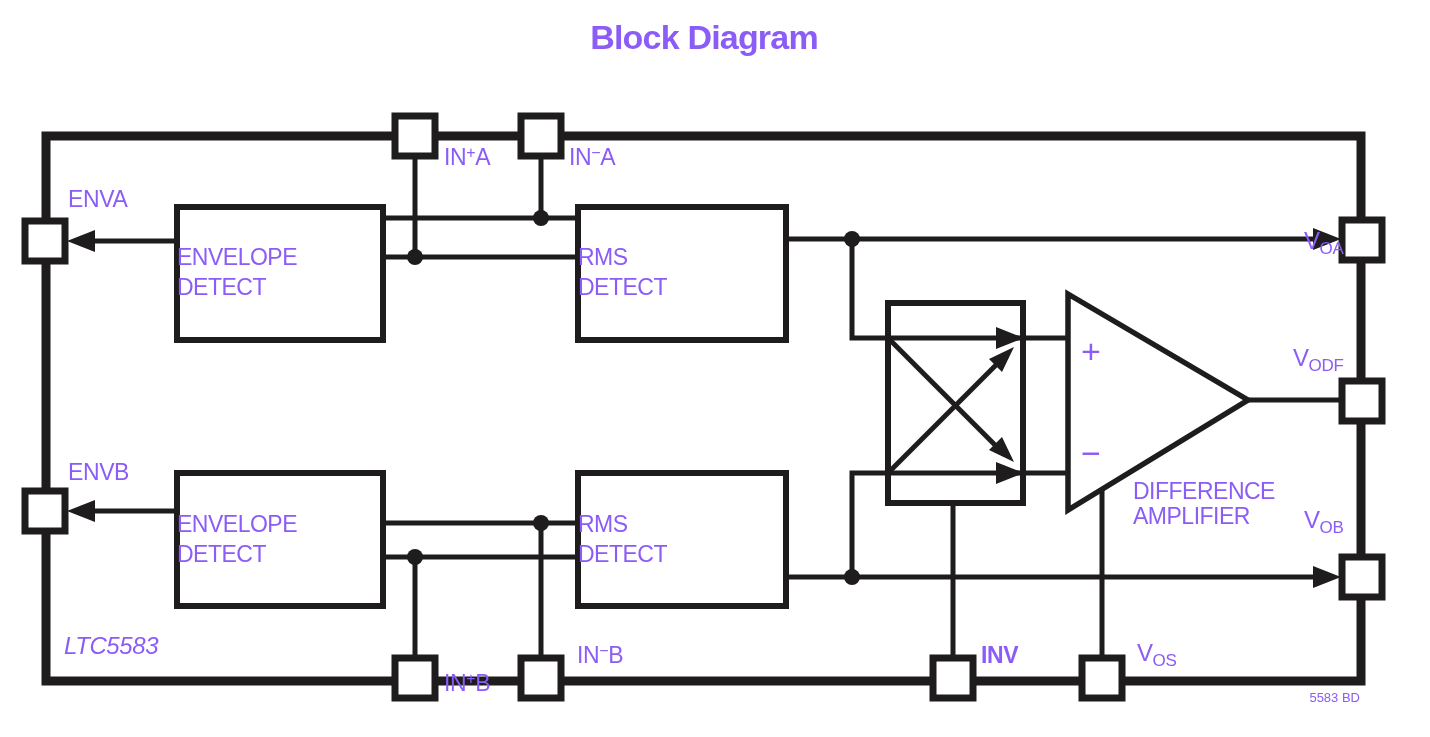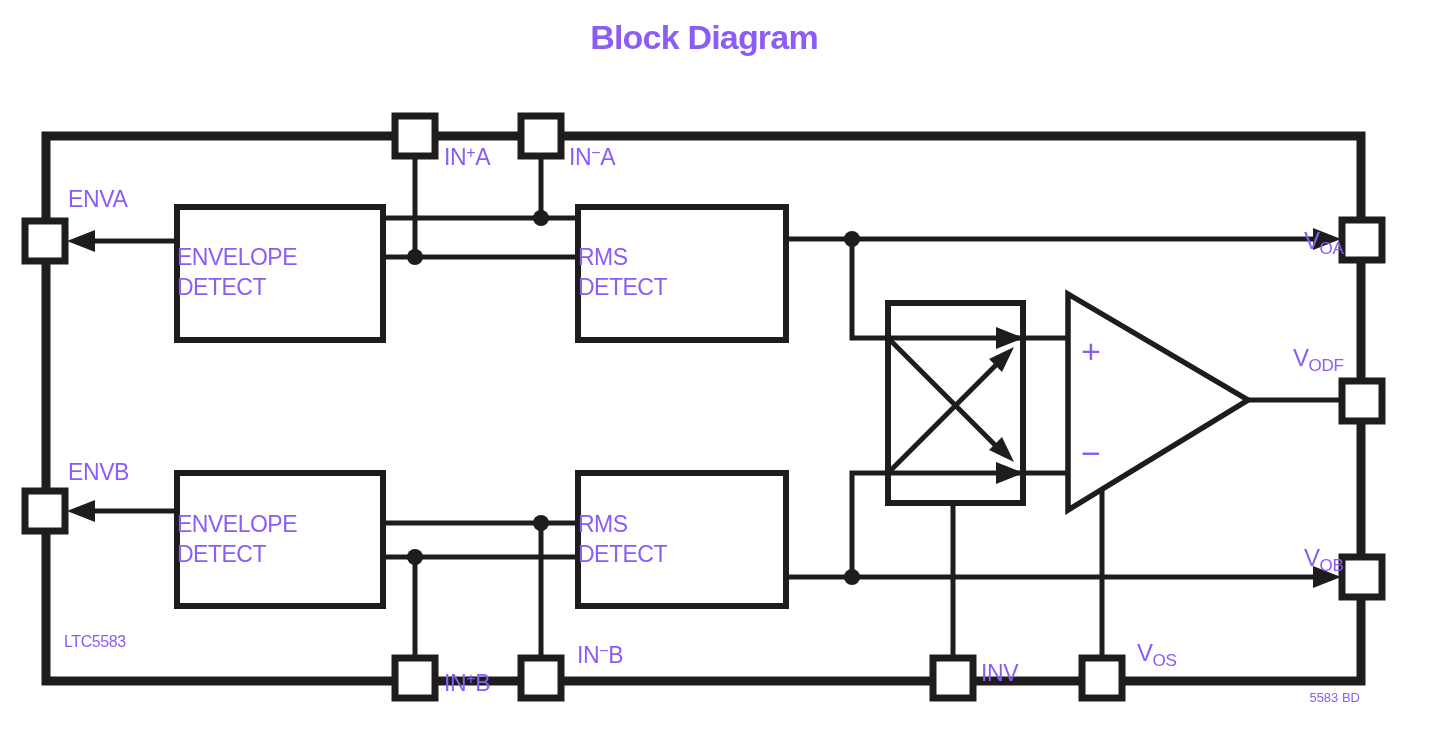--- a/index.html
+++ b/index.html
@@ -80,23 +80,24 @@
     position: absolute;
     width: 30px;
     text-align: center;
     font-size: 34px;
     line-height: 1;
   }
   .chipname {
     position: absolute;
     left: 64px;
     top: 634px;
-    font-size: 16px;
+    font-size: 24px;
     line-height: 1;
     letter-spacing: -0.4px;
+    font-style: italic;
   }
   .footnote {
     position: absolute;
     left: 1240px;
     top: 691px;
     width: 120px;
     text-align: right;
     font-size: 13px;
     line-height: 1;
   }
@@ -188,34 +189,38 @@
   </div>
   <div class="blk-lbl" style="left:177px; top:509px; width:206px;">
     <div>ENVELOPE</div>
     <div>DETECT</div>
   </div>
   <div class="blk-lbl" style="left:578px; top:509px; width:208px;">
     <div>RMS</div>
     <div>DETECT</div>
   </div>
 
+  <div class="amp-lbl">
+    <div>DIFFERENCE</div>
+    <div>AMPLIFIER</div>
+  </div>
   <div class="sign" style="left:1076px; top:334px;">+</div>
   <div class="sign" style="left:1076px; top:436px;">−</div>
 
   <div class="lbl" style="left:444px; top:146px;"><span>IN</span><span class="sp">+</span><span>A</span></div>
   <div class="lbl" style="left:569px; top:146px;"><span>IN</span><span class="sp">−</span><span>A</span></div>
 
   <div class="lbl" style="left:68px; top:188px;">ENVA</div>
   <div class="lbl" style="left:68px; top:461px;">ENVB</div>
 
   <div class="vlbl" style="left:1304px; top:186px;margin-top:43px;"><span>V</span><span class="sb">OA</span></div>
   <div class="vlbl" style="left:1293px; top:346px;"><span>V</span><span class="sb">ODF</span></div>
-  <div class="vlbl" style="left:1304px; top:546px;"><span>V</span><span class="sb">OB</span></div>
+  <div class="vlbl" style="left:1304px; top:508px;"><span>V</span><span class="sb">OB</span></div>
 
   <div class="lbl" style="left:444px; top:672px;"><span>IN</span><span class="sp">+</span><span>B</span></div>
   <div class="lbl" style="left:577px; top:644px;text-align:center;"><span>IN</span><span class="sp">−</span><span>B</span></div>
-  <div class="lbl" style="left:981px; top:662px;">INV</div>
+  <div class="lbl" style="left:981px; top:644px;font-weight:bold;">INV</div>
   <div class="vlbl" style="left:1128px; top:641px;margin-left:9px;"><span>V</span><span class="sb">OS</span></div>
 
   <div class="chipname">LTC5583</div>
   <div class="footnote">5583 BD</div>
 
 </div>
 
 </body></html>

